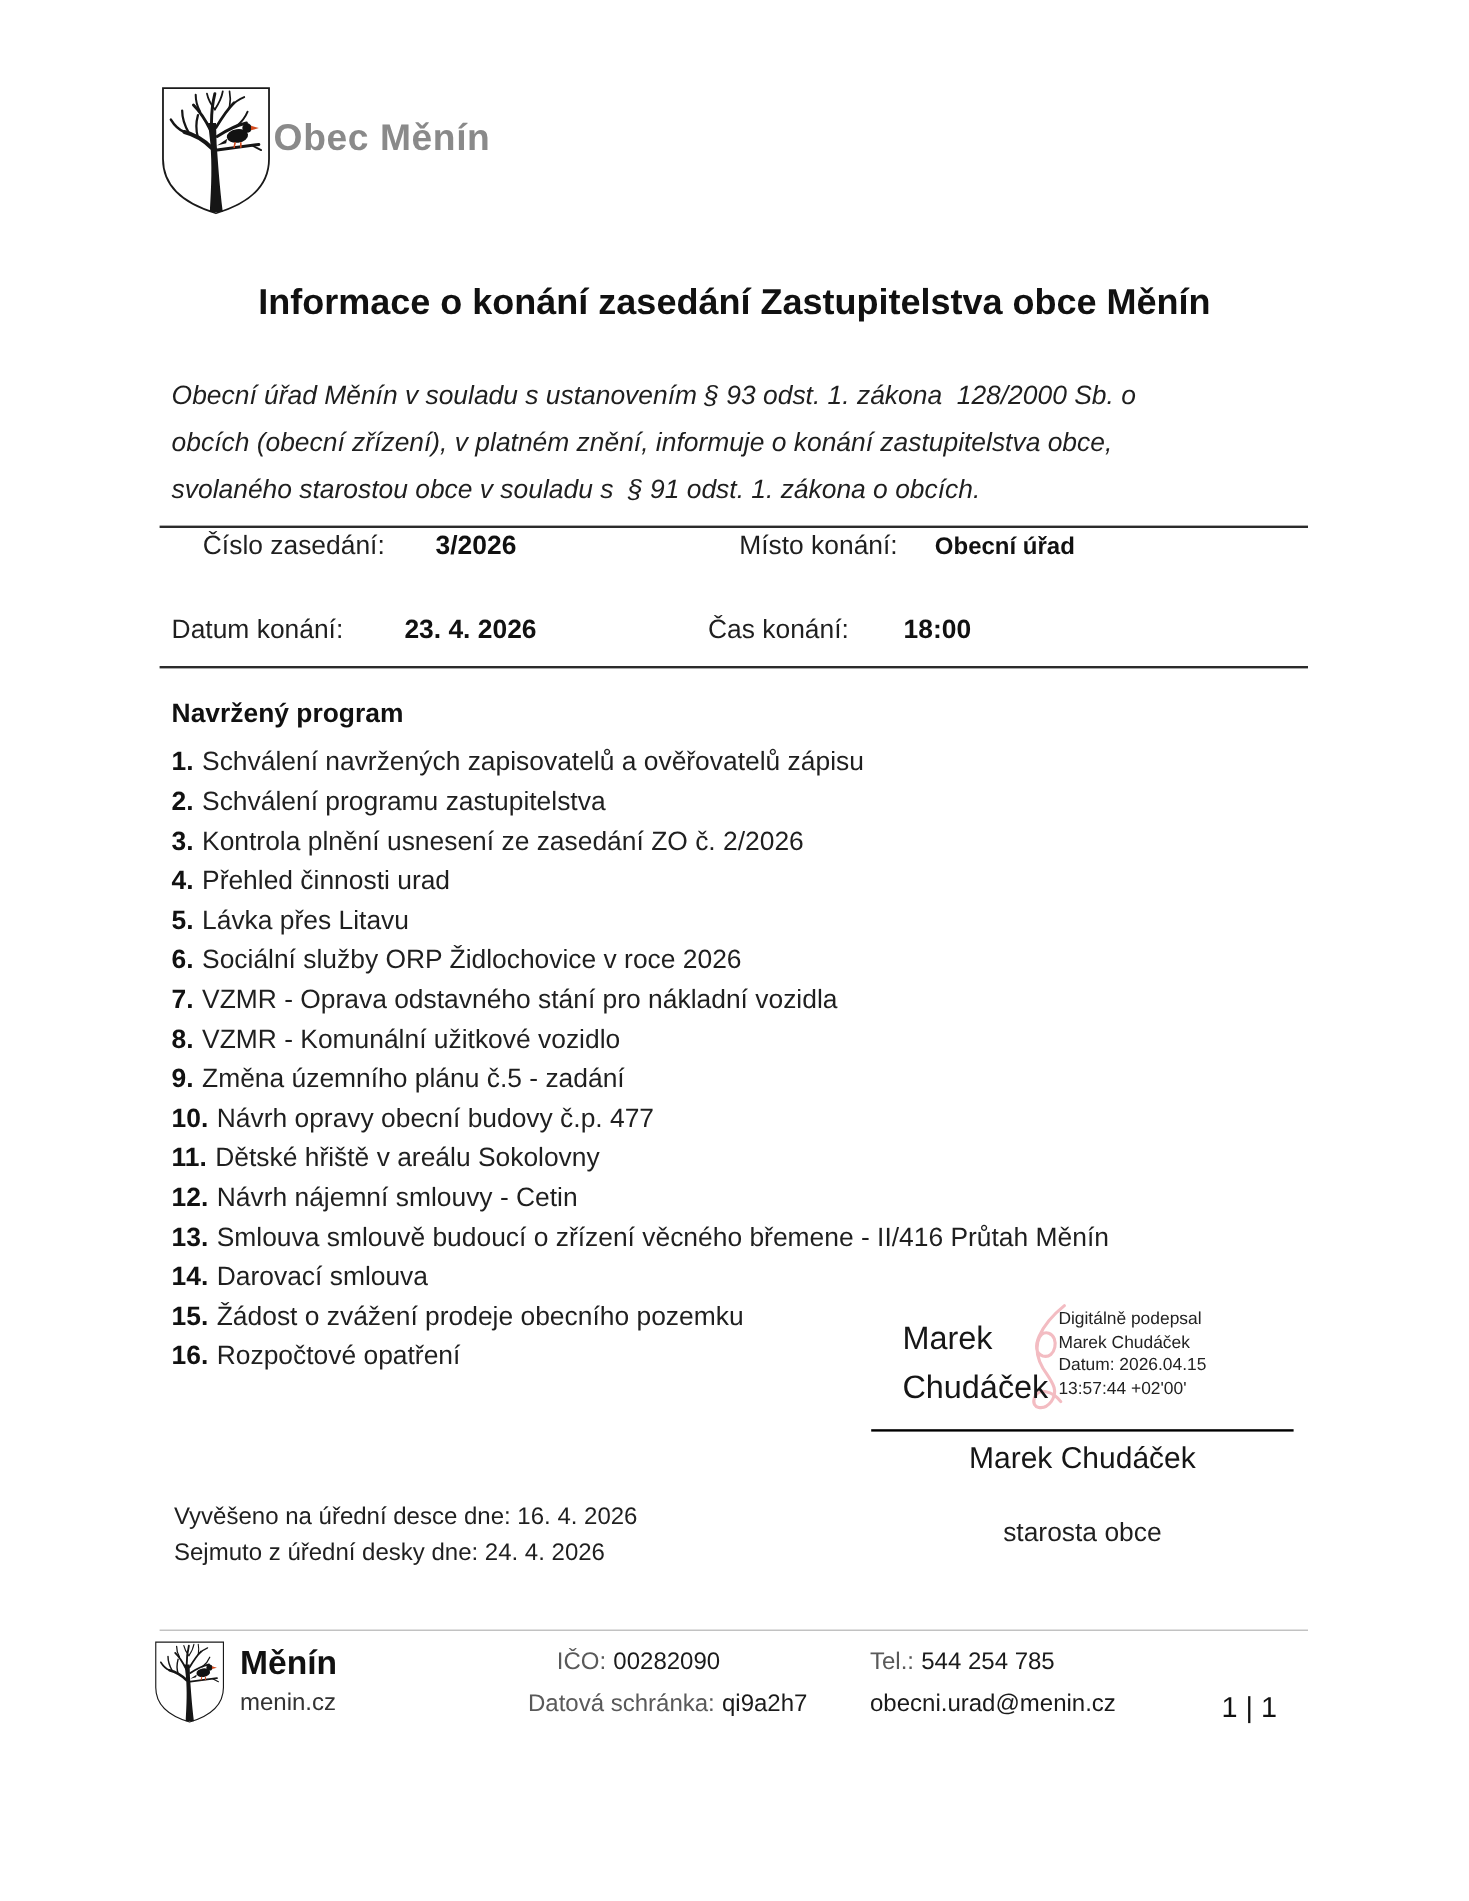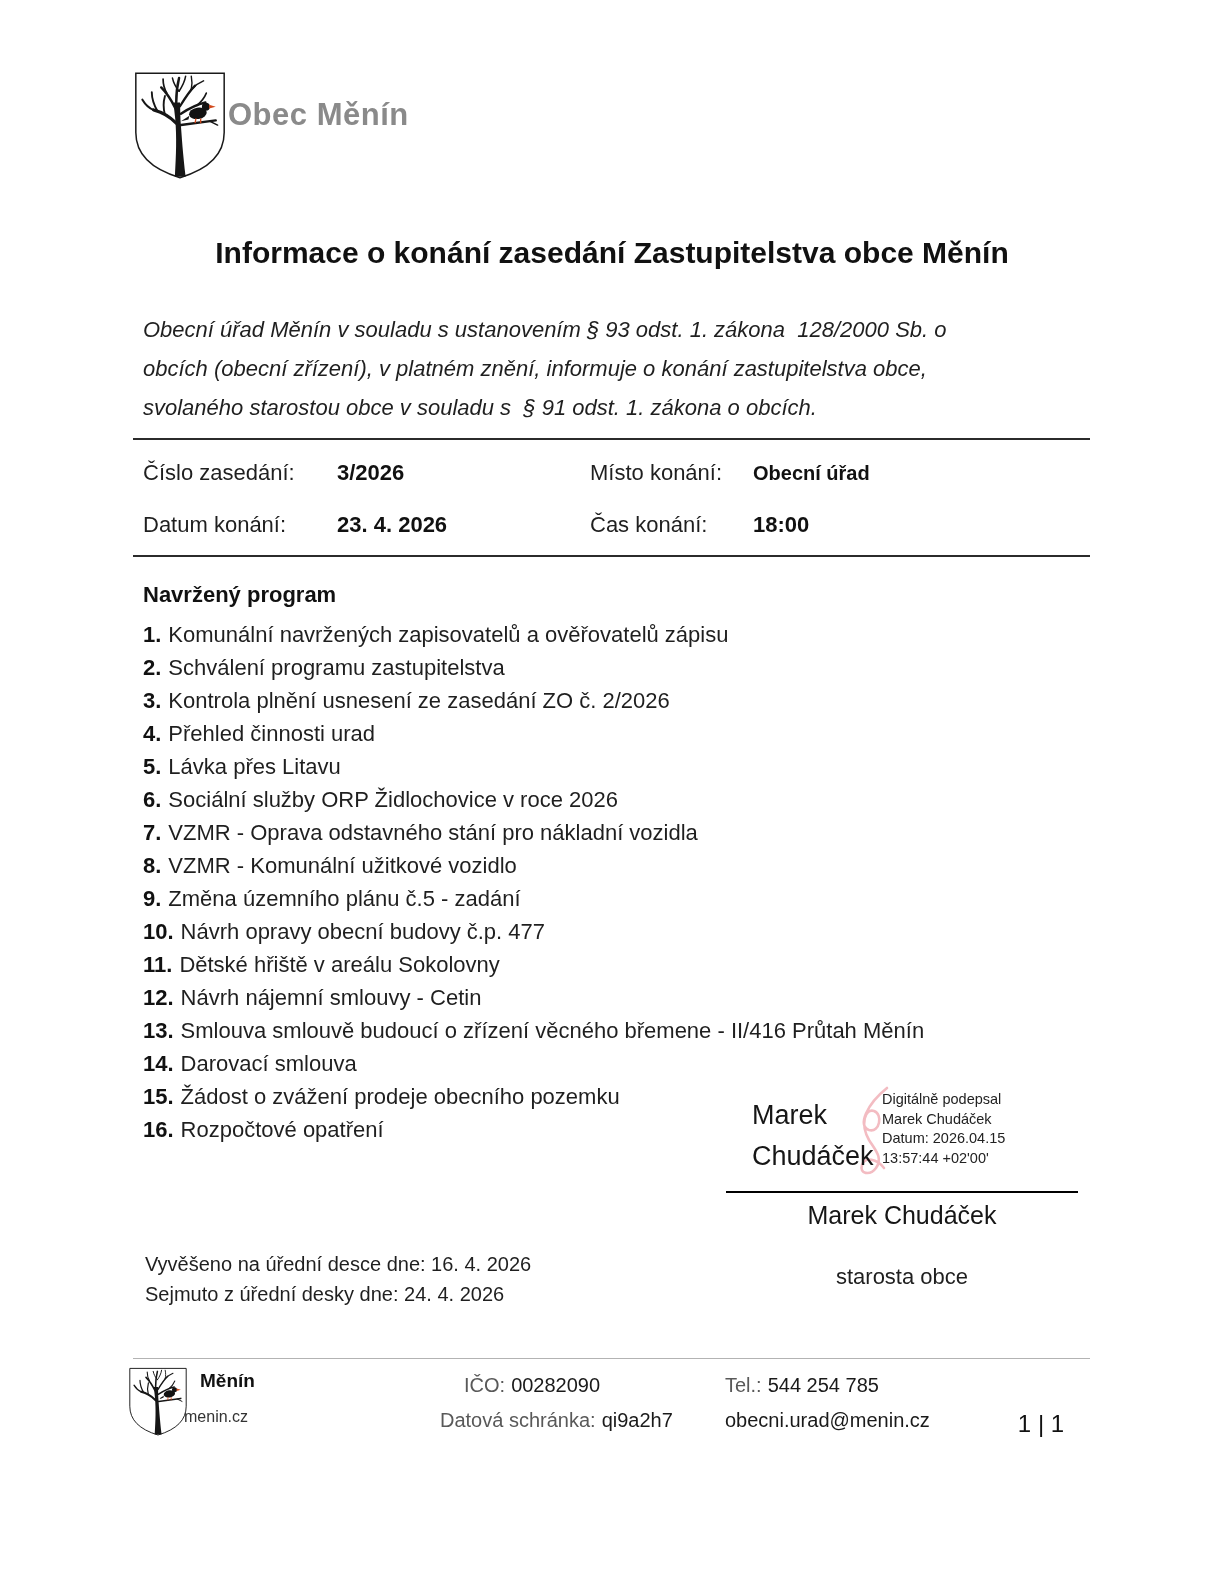--- a/index.html
+++ b/index.html
@@ -11,21 +11,21 @@
   .header-logo { position:absolute; left:133px; top:70px; width:94px; height:112px; }
   .org-name { position:absolute; left:228px; top:97px; font-size:31px; font-weight:bold; color:#8a8a8a; letter-spacing:0.5px; }
   
   .doc-title { position:absolute; left:60px; width:1104px; top:236px; text-align:center; font-size:30px; font-weight:bold; color:#111; }
   
   .intro { position:absolute; left:143px; top:310px; width:944px; font-size:22px; line-height:39px; white-space:pre-wrap; color:#1f1f1f;font-style:italic; }
   
   .info-table { position:absolute; left:133px; top:438px; width:957px; height:119px; box-sizing:border-box;
     border-top:2px solid #2b2b2b; border-bottom:2px solid #2b2b2b; }
   .info-row { position:absolute; left:10px; right:0; display:grid; grid-template-columns:194px 253px 163px auto; align-items:baseline; }
-  .info-row.r1 { top:20px; }
+  .info-row.r1 { top:2px;margin-left:26px; }
   .info-row.r2 { top:72px; }
   .info-label { font-size:22px; color:#1f1f1f; }
   .info-value { font-size:22px; font-weight:bold; color:#111; }
   .info-value.small { font-size:20px; }
   
   .program-heading { position:absolute; left:143px; top:582px; font-size:22px; font-weight:bold; color:#111; }
   .program-list { position:absolute; left:143px; top:618px; font-size:22px; line-height:33px; color:#1f1f1f; }
   .program-item { white-space:nowrap; }
   .item-num { font-weight:bold; margin-right:7px; color:#111; }
   
@@ -34,22 +34,22 @@
   .sig-flourish { position:absolute; left:95px; top:-6px; width:58px; height:100px; }
   .sig-notes { position:absolute; left:130px; top:0; width:220px; font-size:14.5px; line-height:19.5px; color:#222; white-space:pre-wrap; }
   .sig-rule { position:absolute; left:726px; top:1191px; width:352px; height:0; border-top:2.5px solid #000; }
   .sig-printed { position:absolute; left:726px; top:1201px; width:352px; text-align:center; font-size:25px; color:#161616; }
   .sig-role { position:absolute; left:726px; top:1264px; width:352px; text-align:center; font-size:22px; color:#1f1f1f; }
   
   .posting { position:absolute; left:145px; top:1249px; font-size:20px; line-height:30px; color:#1f1f1f; }
   
   .footer-rule { position:absolute; left:133px; top:1358px; width:957px; height:0; border-top:1.5px solid #b3b3b3; }
   .footer-logo { position:absolute; left:128px; top:1366px; width:60px; height:72px; }
-  .footer-name { position:absolute; left:200px; top:1370px; font-size:19px; font-weight:bold; color:#111; }
-  .footer-web { position:absolute; left:184px; top:1408px; font-size:16px; color:#333; }
+  .footer-name { position:absolute; left:200px; top:1370px; font-size:28px; font-weight:bold; color:#111; }
+  .footer-web { position:absolute; left:200px; top:1408px; font-size:20px; color:#333; }
   .footer-ico { position:absolute; left:464px; top:1374px; font-size:20px; }
   .footer-databox { position:absolute; left:440px; top:1409px; font-size:20px; }
   .footer-tel { position:absolute; left:725px; top:1374px; font-size:20px; }
   .footer-email { position:absolute; left:725px; top:1409px; font-size:20px; color:#1a1a1a; }
   .footer-label { color:#595959; margin-right:6px; }
   .footer-value { color:#1a1a1a; }
   .page-num { position:absolute; left:992px; top:1410px; width:98px; text-align:center; font-size:24px; color:#111; }
   .defs-svg { position:absolute; width:0; height:0; }
 </style>
 </head>
@@ -115,21 +115,21 @@
     <div class="info-row r2">
       <span class="info-label">Datum konání:</span>
       <span class="info-value">23. 4. 2026</span>
       <span class="info-label">Čas konání:</span>
       <span class="info-value">18:00</span>
     </div>
   </div>
 
   <div class="program-heading">Navržený program</div>
   <div class="program-list">
-    <div class="program-item"><span class="item-num">1.</span><span>Komunální navržených zapisovatelů a ověřovatelů zápisu</span></div>
+    <div class="program-item"><span class="item-num">1.</span><span>Schválení navržených zapisovatelů a ověřovatelů zápisu</span></div>
     <div class="program-item"><span class="item-num">2.</span><span>Schválení programu zastupitelstva</span></div>
     <div class="program-item"><span class="item-num">3.</span><span>Kontrola plnění usnesení ze zasedání ZO č. 2/2026</span></div>
     <div class="program-item"><span class="item-num">4.</span><span>Přehled činnosti urad</span></div>
     <div class="program-item"><span class="item-num">5.</span><span>Lávka přes Litavu</span></div>
     <div class="program-item"><span class="item-num">6.</span><span>Sociální služby ORP Židlochovice v roce 2026</span></div>
     <div class="program-item"><span class="item-num">7.</span><span>VZMR - Oprava odstavného stání pro nákladní vozidla</span></div>
     <div class="program-item"><span class="item-num">8.</span><span>VZMR - Komunální užitkové vozidlo</span></div>
     <div class="program-item"><span class="item-num">9.</span><span>Změna územního plánu č.5 - zadání</span></div>
     <div class="program-item"><span class="item-num">10.</span><span>Návrh opravy obecní budovy č.p. 477</span></div>
     <div class="program-item"><span class="item-num">11.</span><span>Dětské hřiště v areálu Sokolovny</span></div>

